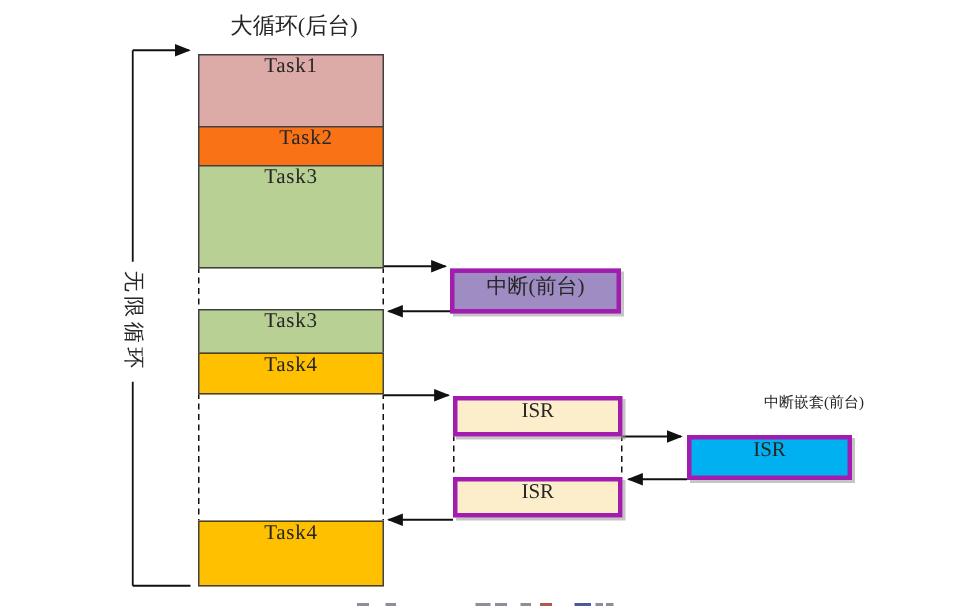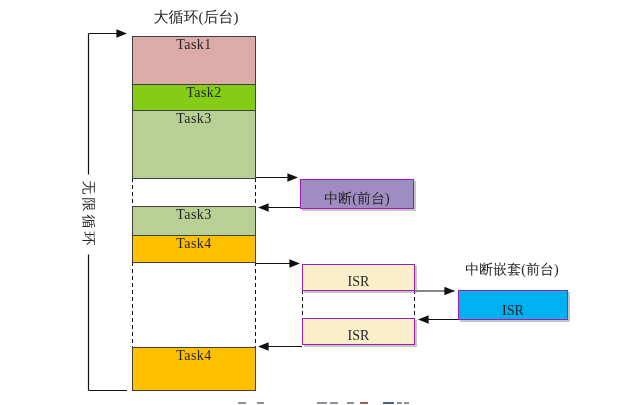--- a/index.html
+++ b/index.html
@@ -8,31 +8,31 @@
     font-family:"Liberation Serif","DejaVu Serif",serif;color:#262626;
   }
   .connectors{position:absolute;left:0;top:0;width:641px;height:405px;}
   .lbl{position:absolute;font-size:15px;white-space:nowrap;}
   .block{
     position:absolute;left:132px;width:124px;box-sizing:border-box;
     border:1px solid #404040;display:flex;justify-content:center;
     font-size:14px;letter-spacing:0.5px;
   }
   .fgbox{
-    position:absolute;box-sizing:border-box;border:1px solid #a21caf;
-    display:flex;align-items:flex-end;justify-content:center;font-size:14px;
+    position:absolute;box-sizing:border-box;border:3px solid #a21caf;
+    display:flex;align-items:flex-start;justify-content:center;font-size:14px;
     box-shadow:2px 2px 0 rgba(150,150,150,0.55);
   }
   .loop-label{
     position:absolute;left:48px;top:206px;width:80px;height:17px;line-height:17px;
     text-align:center;font-size:14px;letter-spacing:3px;background:#fff;
     transform:rotate(90deg);transform-origin:50% 50%;
   }
   .title{left:136px;top:8px;width:120px;text-align:center;}
-  .nested-title{left:448px;top:261px;width:128px;text-align:center;font-size:14px;}
+  .nested-title{left:448px;top:261px;width:128px;text-align:right;font-size:10px;}
   .caption-marks{position:absolute;left:0;top:402px;width:641px;height:3px;}
   .caption-marks i{position:absolute;top:0;height:2px;background:#8a8f9a;display:block;}
 </style>
 </head>
 <body>
 
 <div class="stage">
 
   <svg class="connectors" viewBox="0 0 641 405" xmlns="http://www.w3.org/2000/svg">
     <defs>
@@ -62,21 +62,21 @@
     <line x1="414.5" y1="290" x2="414.5" y2="318" stroke="#111" stroke-width="1" stroke-dasharray="4 3"></line>
   </svg>
 
   <div class="lbl title">大循环(后台)</div>
   <div class="loop-label">无限循环</div>
 
   <div class="block" style="top: 36px; height: 49px; background-color: rgb(220, 170, 167);" title="Task1">
     <span>Task1</span>
 
   </div>
-  <div class="block" style="top: 84px; height: 27px; background-color: #84cc16; padding-left: 20px;">
+  <div class="block" style="top: 84px; height: 27px; background-color: #f97316; padding-left: 20px;">
     <span>Task2</span>
   </div>
   <div class="block" style="top: 110px; height: 69px; background-color: rgb(185, 208, 149);">
     <span>Task3</span>
   </div>
   <div class="block" style="top: 206px; height: 30px; background-color: rgb(185, 208, 149);">
     <span>Task3</span>
   </div>
   <div class="block" style="top: 235px; height: 28px; background-color: rgb(255, 192, 0);">
     <span>Task4</span>

